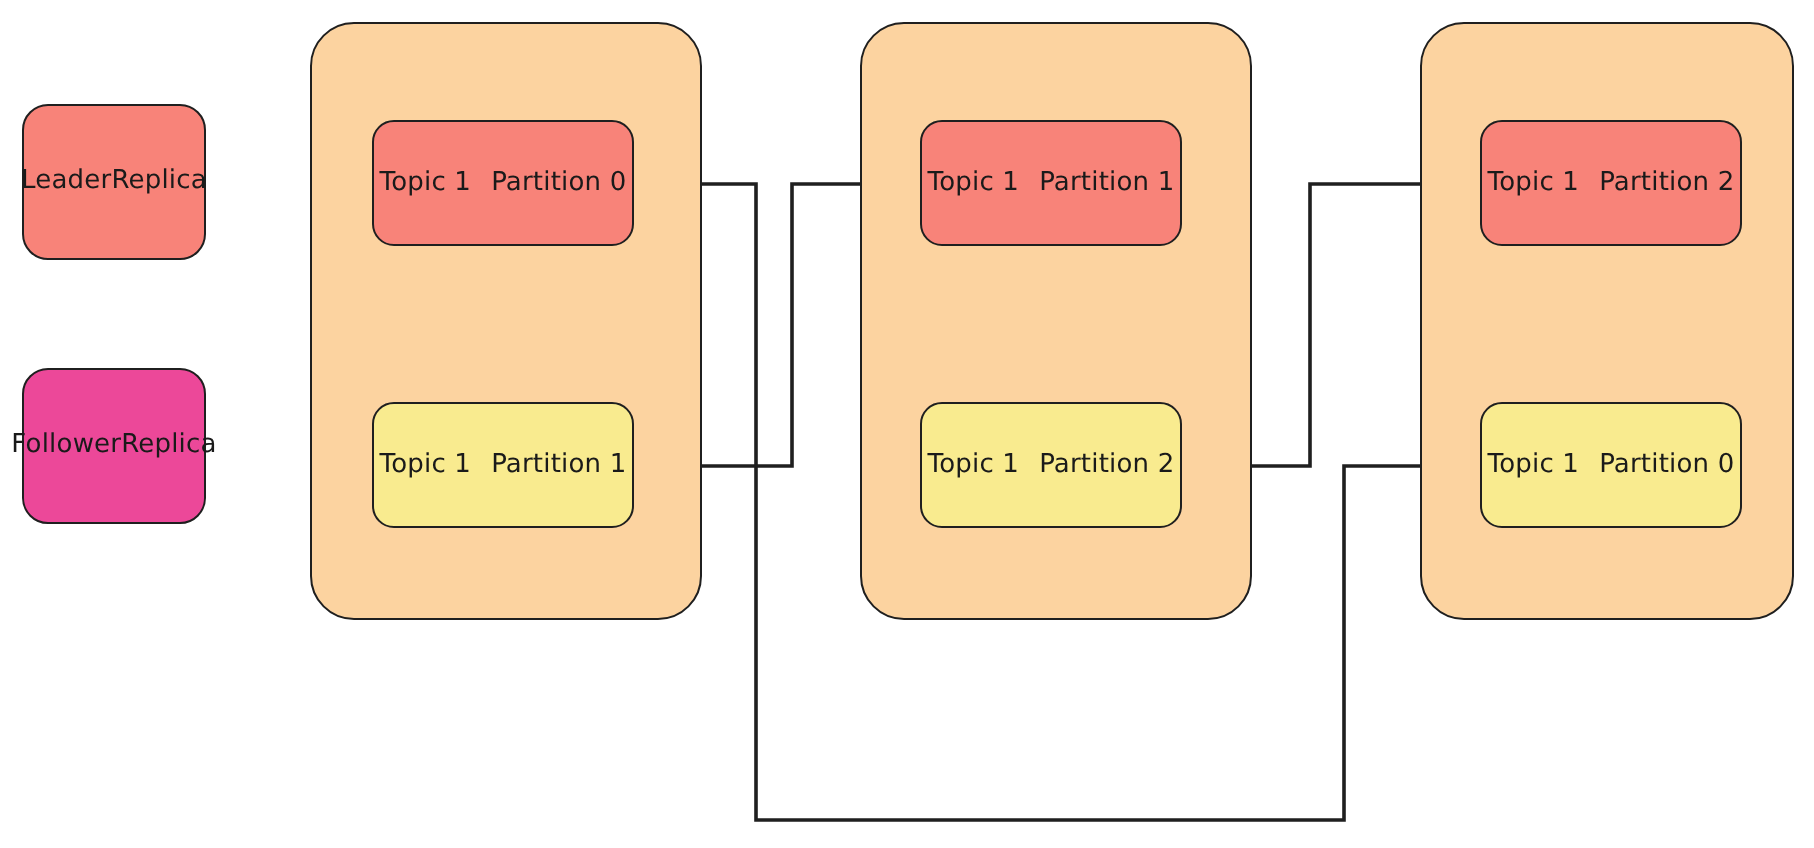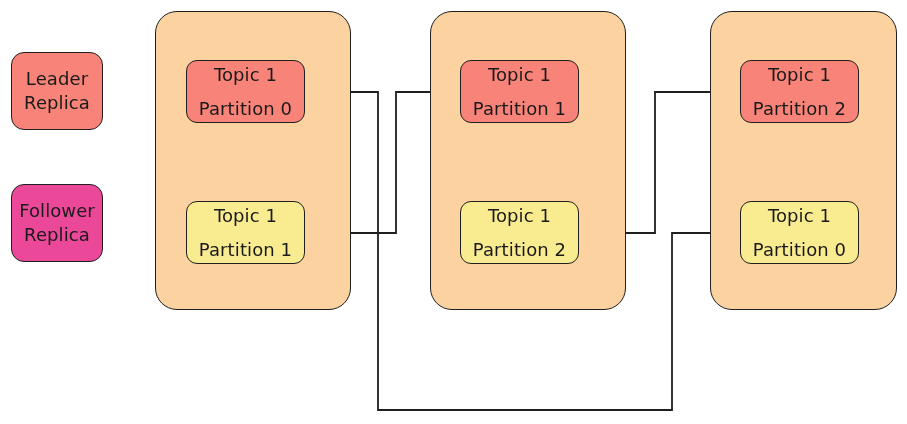--- a/index.html
+++ b/index.html
@@ -21,39 +21,39 @@
     position: absolute;
     left: 0;
     top: 0;
     width: 907px;
     height: 424px;
   }
   .node {
     position: absolute;
     box-sizing: border-box;
     display: flex;
-    flex-direction: column;
+    flex-direction: row;
     align-items: center;
     justify-content: center;
     border: 1.6px solid #1f1f1f;
     border-radius: 11px;
     color: #1a1a1a;
-    font-size: 18px;
+    font-size: 13px;
     line-height: 1.32;
     letter-spacing: 0.1px;
   }
   .node .ln { display: block; white-space: nowrap; }
   .legend-node { width: 92px; height: 78px; border-radius: 13px; }
   .broker {
     position: absolute;
     box-sizing: border-box;
     border: 1.8px solid #1f1f1f;
     border-radius: 22px;
   }
-  .partition-box { width: 119px; height: 63px; gap: 10px; }
+  .partition-box { width: 131px; height: 63px; gap: 10px; }
 </style>
 </head>
 <body>
 
 <div id="canvas">
 
   <svg class="svg-layer" viewBox="0 0 907 424" xmlns="http://www.w3.org/2000/svg">
     <defs>
       <marker id="arrowOpen" markerWidth="14" markerHeight="14" refX="12" refY="6" orient="auto" markerUnits="userSpaceOnUse">
         <path d="M0,0 L12,6 L0,12" fill="none" stroke="#1f1f1f" stroke-width="1.8" stroke-linecap="round" stroke-linejoin="miter"></path>

